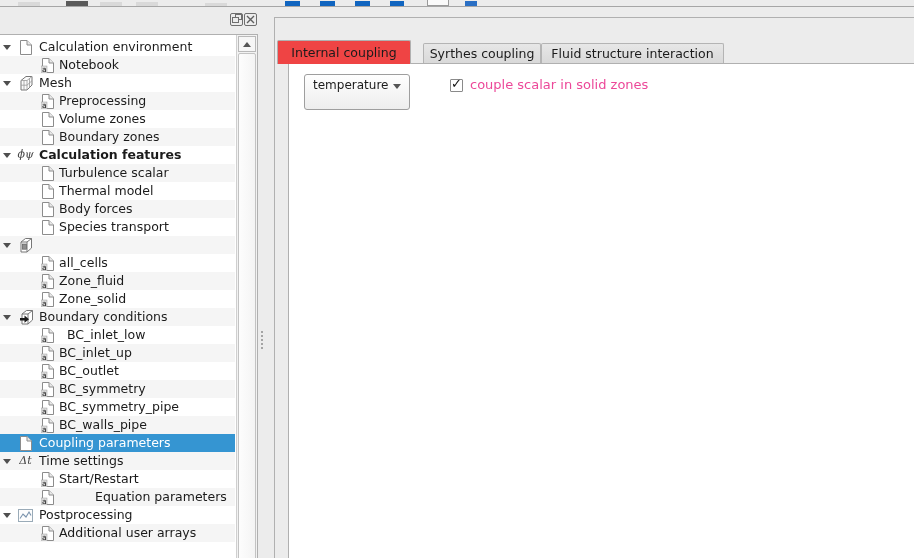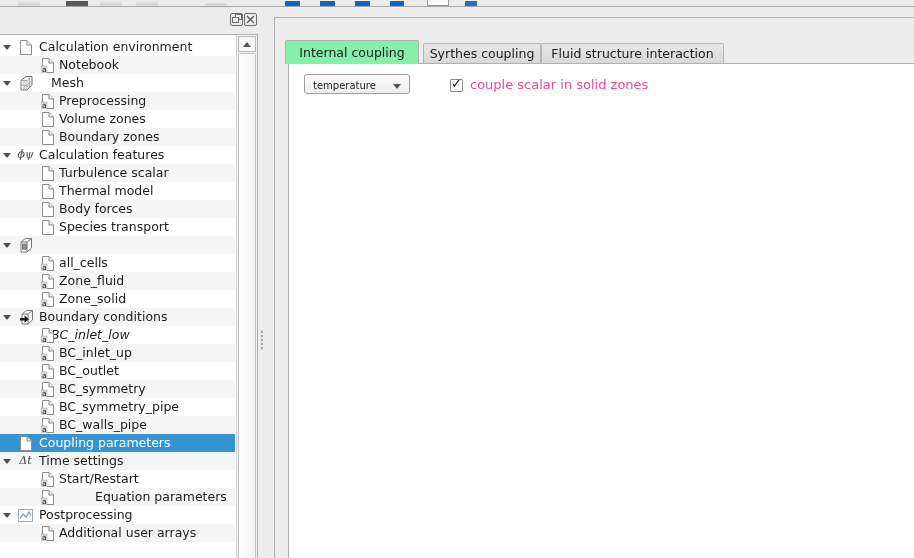--- a/index.html
+++ b/index.html
@@ -39,27 +39,27 @@
   .vs-thumb{position:absolute;top:18px;left:1px;right:1px;bottom:1px;background:linear-gradient(90deg,#fdfdfd,#f4f4f4);border:1px solid #c3c3c3;border-radius:2px;box-sizing:border-box;}
 
   
   .splitter{position:absolute;left:258px;top:329px;width:8px;height:22px;}
   .splitter i{display:block;width:2px;height:2px;border-radius:50%;background:#8d8d8d;margin:2px auto;}
 
   
   .right-frame{position:absolute;left:274px;top:17px;width:644px;height:545px;background:#ececec;border:1px solid #b0b0b0;box-sizing:border-box;}
   .pane{position:absolute;left:13px;top:45px;width:650px;height:520px;background:#ffffff;border:1px solid #b0b0b0;box-sizing:border-box;z-index:1;}
   .tab{position:absolute;box-sizing:border-box;text-align:center;font-size:12.5px;color:#1b1b1b;}
-  .tab.active{left:10px;top:22px;width:134px;height:24px;line-height:23px;background:#86efac;border:1px solid #b0b0b0;border-bottom:none;border-radius:2px 2px 0 0;z-index:2;}
+  .tab.active{left:2px;top:22px;width:134px;height:24px;line-height:23px;background:#ef4444;border:1px solid #b0b0b0;border-bottom:none;border-radius:2px 2px 0 0;z-index:2;}
   .tab.inactive{top:25px;height:20px;line-height:19px;background:linear-gradient(#e7e7e7,#d9d9d9);border:1px solid #b4b4b4;border-bottom:none;border-radius:2px 2px 0 0;z-index:0;}
   .tab.t2{left:148px;width:118px;}
   .tab.t3{left:266px;width:183px;}
 
   
-  .combo{position:absolute;left:15px;top:10px;width:106px;height:20px;box-sizing:border-box;border:1px solid #9e9e9e;border-radius:3px;background:linear-gradient(#fefefe,#ededed);line-height:21px;padding-left:8px;font-size:10px;}
+  .combo{position:absolute;left:15px;top:10px;width:106px;height:36px;box-sizing:border-box;border:1px solid #9e9e9e;border-radius:3px;background:linear-gradient(#fefefe,#ededed);line-height:21px;padding-left:8px;font-size:12px;}
   .combo-arrow{position:absolute;right:8px;top:9px;width:0;height:0;border-left:4px solid transparent;border-right:4px solid transparent;border-top:5px solid #555;}
   
   .checkbox{position:absolute;left:161px;top:15px;width:13px;height:13px;box-sizing:border-box;border:1px solid #8a8a8a;background:#ffffff;border-radius:1px;}
   .checkbox .check{position:absolute;left:0px;top:-4px;font-size:13px;font-weight:bold;color:#111;}
   .cb-label{position:absolute;left:181px;top:12px;font-size:13px;line-height:18px;color:#ec4899;}
 </style>
 </head>
 <body>
 
 <div id="screen">
@@ -108,21 +108,21 @@
               <path d="M8 0.5 v4.5 h4.5" fill="#e9e9e9" stroke="#8c8c8c"></path>
               <rect x="0" y="8" width="6" height="7" fill="#dcdcdc" stroke="#9a9a9a" stroke-width="0.5"></rect>
               <text x="1" y="14" font-size="7.5" fill="#222" font-family="DejaVu Sans">a</text>
             </svg>
           </span><span class="tr-label" style="margin-left: 60px;">Notebook</span></div>
         <div class="tree-row"><span class="tr-arrow"></span><span class="tr-icon" style="left: 18px;">
             <svg width="15" height="15" viewBox="0 0 15 15">
               <path d="M3 4.5 L8 0.5 L14 0.5 L14 9 L9 14 L3 14 Z" fill="#fbfbfb" stroke="#777"></path>
               <path d="M3 4.5 L9 4.5 L9 14 M9 4.5 L14 0.5 M6 4.5 L6 14 M3 9.2 L9 9.2 M9 9.2 L14 4.7 M11.5 2.5 L11.5 11.5" stroke="#999" fill="none" stroke-width="0.8"></path>
             </svg>
-          </span><span class="tr-label" style="margin-left: 52px;">Mesh</span></div>
+          </span><span class="tr-label" style="margin-left: 40px;">Mesh</span></div>
         <div class="tree-row"><span class="tr-icon" style="left: 40px;">
             <svg width="13" height="15" viewBox="0 0 13 15">
               <path d="M1.5 0.5 h6.5 l4.5 4.5 v9.5 h-11 z" fill="#ffffff" stroke="#8c8c8c"></path>
               <path d="M8 0.5 v4.5 h4.5" fill="#e9e9e9" stroke="#8c8c8c"></path>
               <rect x="0" y="8" width="6" height="7" fill="#dcdcdc" stroke="#9a9a9a" stroke-width="0.5"></rect>
               <text x="1" y="14" font-size="7.5" fill="#222" font-family="DejaVu Sans">a</text>
             </svg>
           </span><span class="tr-label" style="margin-left: 60px;">Preprocessing</span></div>
         <div class="tree-row"><span class="tr-icon" style="left: 40px;">
             <svg width="13" height="15" viewBox="0 0 13 15">
@@ -131,21 +131,21 @@
             </svg>
           </span><span class="tr-label" style="margin-left: 60px;">Volume zones</span></div>
         <div class="tree-row"><span class="tr-icon" style="left: 40px;">
             <svg width="13" height="15" viewBox="0 0 13 15">
               <path d="M1.5 0.5 h6.5 l4.5 4.5 v9.5 h-11 z" fill="#ffffff" stroke="#8c8c8c"></path>
               <path d="M8 0.5 v4.5 h4.5" fill="#e9e9e9" stroke="#8c8c8c"></path>
             </svg>
           </span><span class="tr-label" style="margin-left: 60px;">Boundary zones</span></div>
         <div class="tree-row"><span class="tr-arrow"></span><span class="tr-icon" style="left: 18px;">
             <span class="glyphtxt">ϕψ</span>
-          </span><span class="tr-label" style="margin-left: 40px;">Calculation features</span></div>
+          </span><span class="tr-label" style="margin-left: 40px; font-weight: bold;">Calculation features</span></div>
         <div class="tree-row"><span class="tr-icon" style="left: 40px;">
             <svg width="13" height="15" viewBox="0 0 13 15">
               <path d="M1.5 0.5 h6.5 l4.5 4.5 v9.5 h-11 z" fill="#ffffff" stroke="#8c8c8c"></path>
               <path d="M8 0.5 v4.5 h4.5" fill="#e9e9e9" stroke="#8c8c8c"></path>
             </svg>
           </span><span class="tr-label" style="margin-left: 60px;">Turbulence scalar</span></div>
         <div class="tree-row"><span class="tr-icon" style="left: 40px;">
             <svg width="13" height="15" viewBox="0 0 13 15">
               <path d="M1.5 0.5 h6.5 l4.5 4.5 v9.5 h-11 z" fill="#ffffff" stroke="#8c8c8c"></path>
               <path d="M8 0.5 v4.5 h4.5" fill="#e9e9e9" stroke="#8c8c8c"></path>
@@ -201,21 +201,21 @@
               <path d="M2 8 L6.5 8 L6.5 5.6 L11 9.2 L6.5 12.8 L6.5 10.4 L2 10.4 Z" fill="#1c1c1c"></path>
             </svg>
           </span><span class="tr-label" style="margin-left: 40px;">Boundary conditions</span></div>
         <div class="tree-row"><span class="tr-icon" style="left: 40px;">
             <svg width="13" height="15" viewBox="0 0 13 15">
               <path d="M1.5 0.5 h6.5 l4.5 4.5 v9.5 h-11 z" fill="#ffffff" stroke="#8c8c8c"></path>
               <path d="M8 0.5 v4.5 h4.5" fill="#e9e9e9" stroke="#8c8c8c"></path>
               <rect x="0" y="8" width="6" height="7" fill="#dcdcdc" stroke="#9a9a9a" stroke-width="0.5"></rect>
               <text x="1" y="14" font-size="7.5" fill="#222" font-family="DejaVu Sans">a</text>
             </svg>
-          </span><span class="tr-label" style="margin-left: 52px; font-style: italic;">BC_inlet_low</span></div>
+          </span><span class="tr-label" style="margin-left: 68px;">BC_inlet_low</span></div>
         <div class="tree-row"><span class="tr-icon" style="left: 40px;">
             <svg width="13" height="15" viewBox="0 0 13 15">
               <path d="M1.5 0.5 h6.5 l4.5 4.5 v9.5 h-11 z" fill="#ffffff" stroke="#8c8c8c"></path>
               <path d="M8 0.5 v4.5 h4.5" fill="#e9e9e9" stroke="#8c8c8c"></path>
               <rect x="0" y="8" width="6" height="7" fill="#dcdcdc" stroke="#9a9a9a" stroke-width="0.5"></rect>
               <text x="1" y="14" font-size="7.5" fill="#222" font-family="DejaVu Sans">a</text>
             </svg>
           </span><span class="tr-label" style="margin-left: 60px;">BC_inlet_up</span></div>
         <div class="tree-row"><span class="tr-icon" style="left: 40px;">
             <svg width="13" height="15" viewBox="0 0 13 15">

